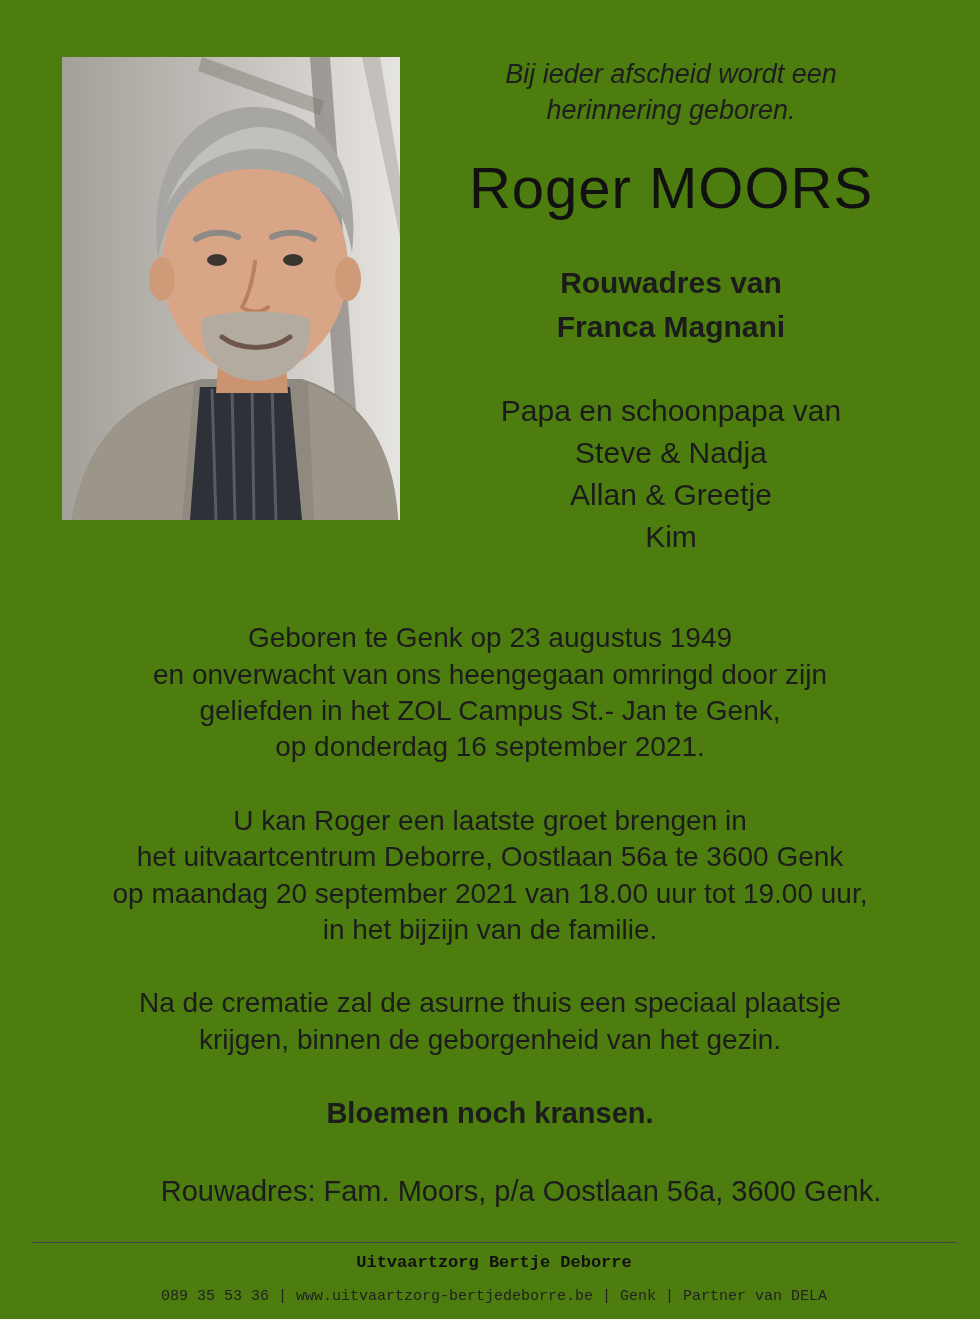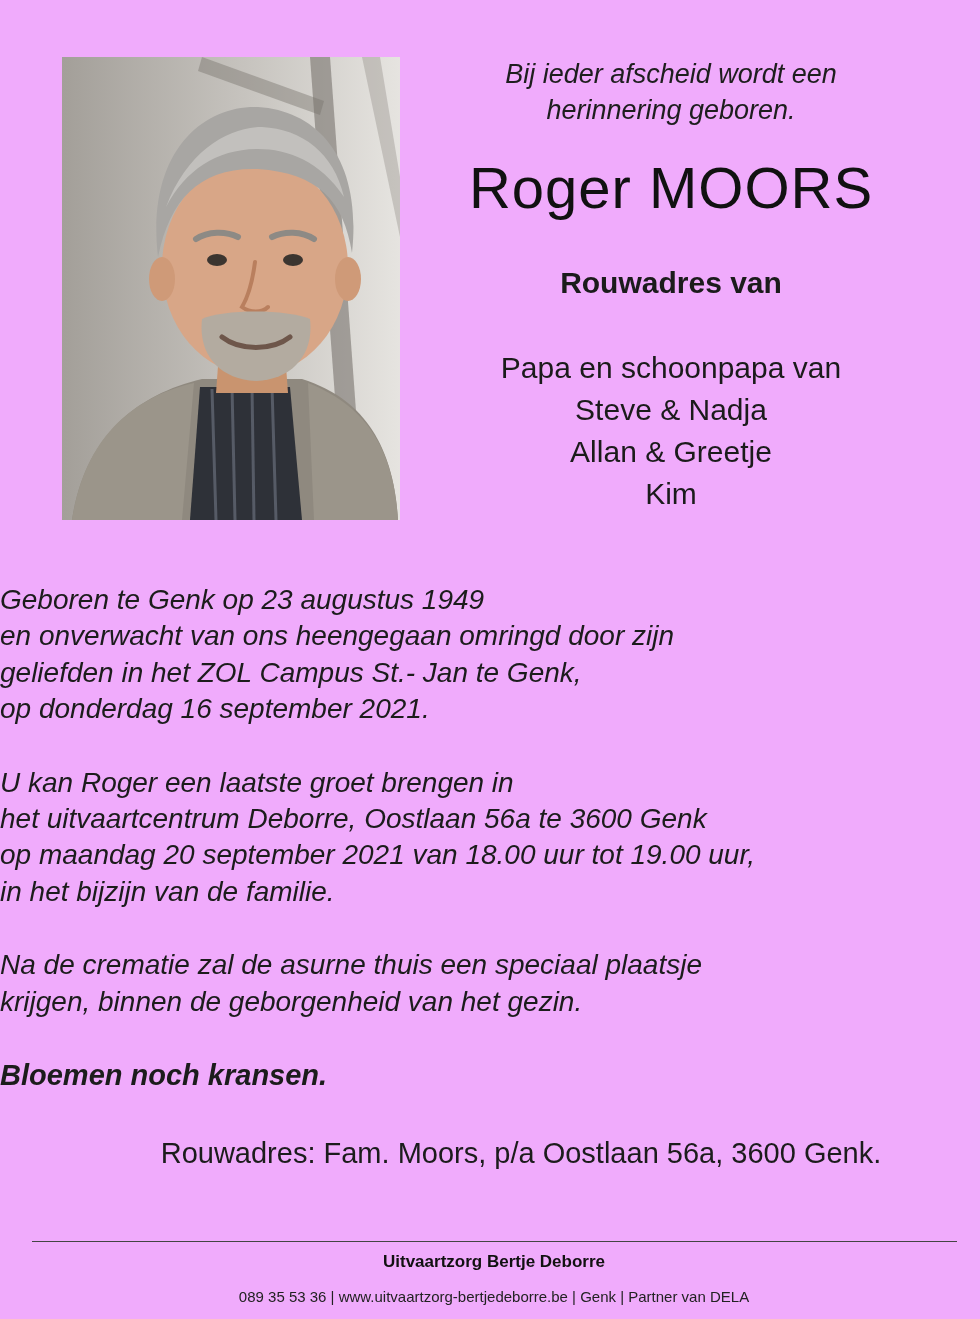--- a/index.html
+++ b/index.html
@@ -2,21 +2,21 @@
 <html><head>
 <meta charset="utf-8">
 <style>
   html, body { margin: 0; padding: 0; background: #ffffff; }
   body { font-family: "Liberation Sans", sans-serif; color: #1b1b1b; }
   .card {
     position: relative;
     width: 980px;
     height: 1319px;
     margin: 0 auto;
-    background: #f0abfc;
+    background: #4d7c0f;
     overflow: hidden;
   }
   .top-section {
     display: flex;
     padding: 57px 50px 0 62px;
     box-sizing: border-box;
   }
   .photo-frame {
     width: 338px;
     height: 463px;
@@ -41,43 +41,44 @@
     margin-top: 26px;
     font-size: 58px;
     font-weight: normal;
     letter-spacing: 1px;
     color: #111111;
   }
   .spouse-block { margin-top: 40px; font-weight: bold; font-size: 30px; line-height: 1.45; }
   .family-block { margin-top: 42px; font-weight: normal; font-size: 30px; line-height: 1.4; }
   .family-children div { line-height: 1.4; }
   .main-text {
+    text-align: center;
     font-size: 28px;
     line-height: 1.3;
     color: #1c1c1c;
-    font-style: italic;
   }
   .para { white-space: pre-line; margin: 0 auto; }
   .para-birth { margin-top: 62px; }
   .para-greeting { margin-top: 37px; }
   .para-crematie { margin-top: 37px; }
   .bloemen { margin-top: 37px; font-weight: bold; font-size: 29px; }
   .left-text {
     text-align: center;
     padding-left: 62px;
     font-size: 29px;
     color: #1c1c1c;
   }
   .rouwadres { margin-top: 42px; }
   .notice { margin-top: 34px; }
   .footer {
     position: absolute;
     left: 8px; right: 0;
     bottom: 14px;
     text-align: center;
+    font-family: Liberation Mono, monospace;
   }
   .footer-rule {
     border: none;
     border-top: 1px solid #444444;
     width: 925px;
     margin: 0 auto 10px auto;
   }
   .footer-company { font-weight: bold; font-size: 17px; color: #111111; }
   .footer-contact { margin-top: 16px; font-size: 15px; color: #222222; }
 </style>
@@ -137,20 +138,21 @@
         <path d="M160 280 C178 294 210 294 228 280" stroke="#6e564a" stroke-width="5" fill="none" stroke-linecap="round"></path>
       </svg>
     </div>
 
     <div class="right-col">
       <div class="quote">Bij ieder afscheid wordt een
 herinnering geboren.</div>
       <div class="deceased-name">Roger MOORS</div>
       <div class="spouse-block">
         <div>Rouwadres van</div>
+        <div>Franca Magnani</div>
       </div>
       <div class="family-block">
         <div>Papa en schoonpapa van</div>
         <div class="family-children">
           <div>Steve &amp; Nadja</div>
           <div>Allan &amp; Greetje</div>
           <div>Kim</div>
         </div>
       </div>
     </div>

